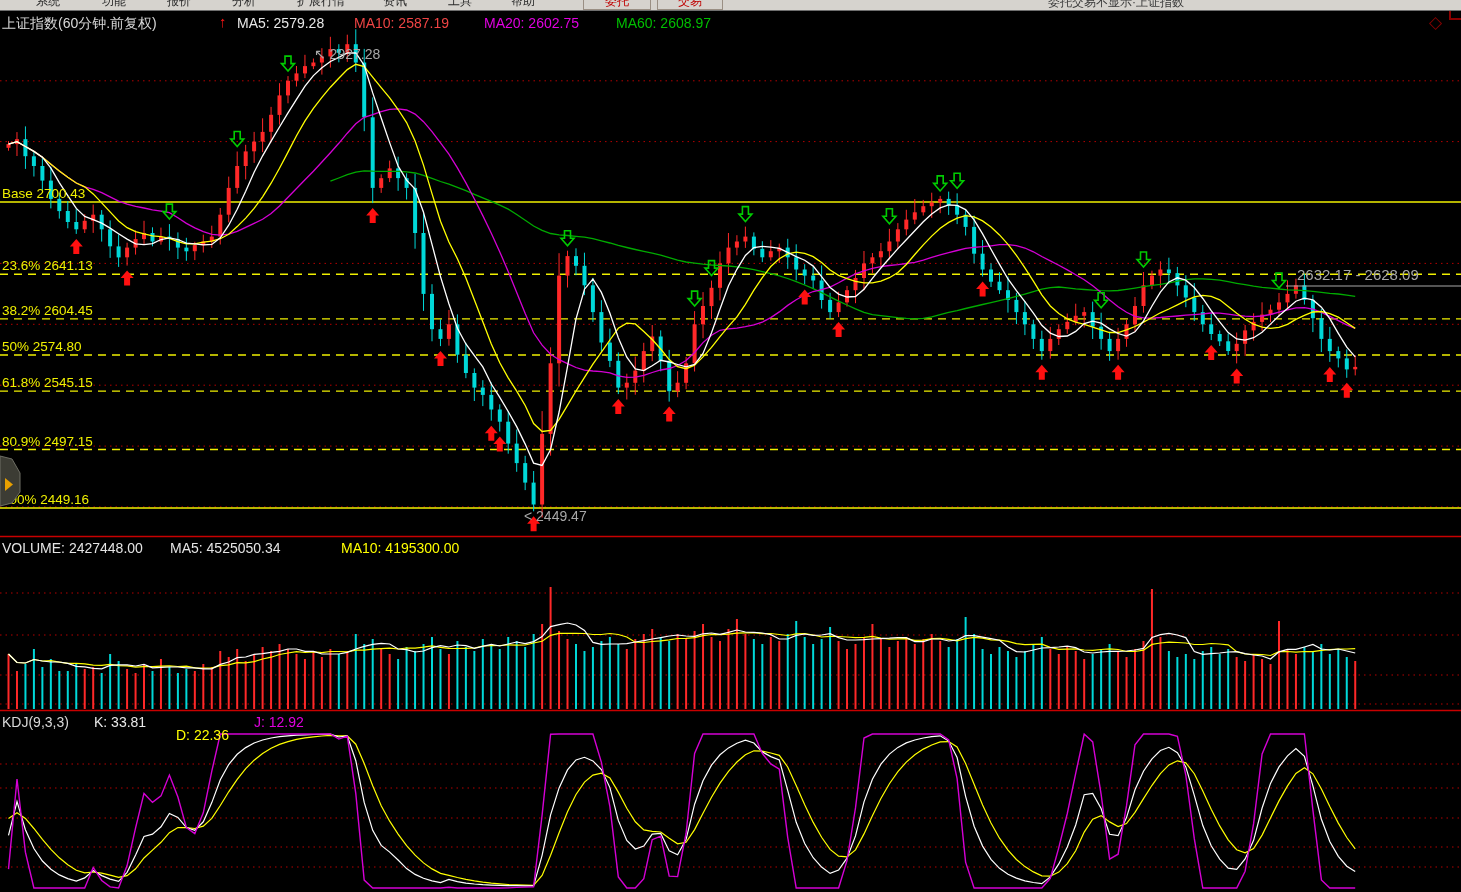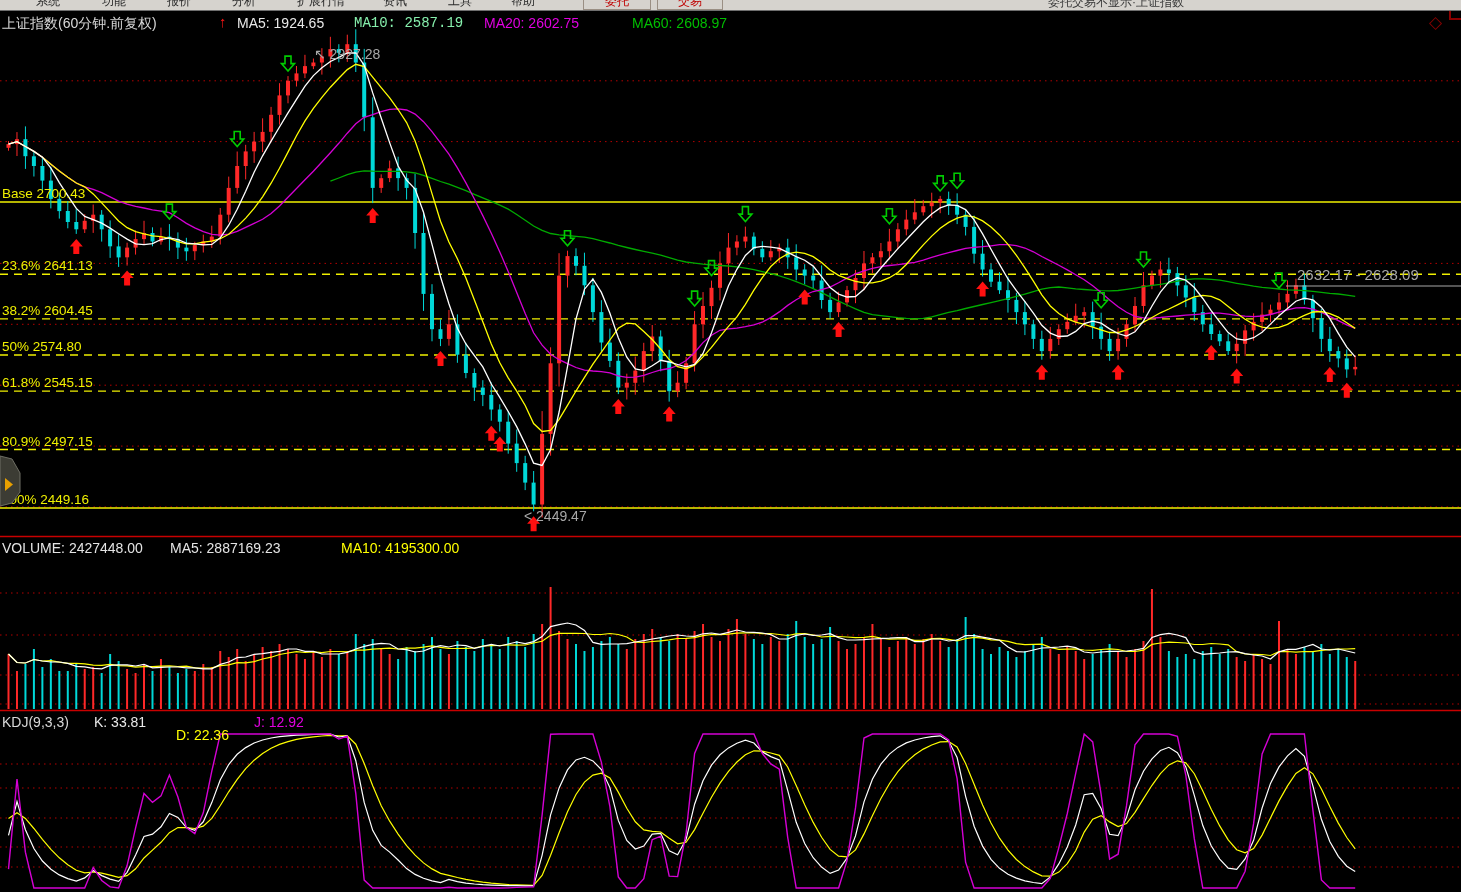--- a/index.html
+++ b/index.html
@@ -9,23 +9,23 @@
     background:#d6d3ce;border-bottom:1px solid #6e6e6e;overflow:hidden;z-index:5;}
   .menubar .mi{position:absolute;top:-7px;font-size:12px;color:#2a2a2a;white-space:nowrap;}
   .menubar .mr{position:absolute;top:-7px;font-size:12px;color:#c00000;white-space:nowrap;
     border:1px solid #9a8f84;background:#d6d3ce;padding:0 8px;height:15px;line-height:15px;}
   .menubar .rtx{position:absolute;top:-6px;font-size:12px;color:#3a3a3a;white-space:nowrap;}
   .titlebar{position:absolute;top:13px;left:0;width:1286px;height:20px;z-index:4;font-size:14px;padding-left:16px;}
   .titlebar span{position:absolute;top:2px;white-space:nowrap;}
   .t-instr{left:2px;color:#d8d8d8;max-width:214px;overflow:hidden;}
   .t-arrow{left:219px;color:#ff1414;font-weight:bold;top:0px!important;font-size:15px;}
   .t-ma5{left:237px;color:#e8e8e8;}
-  .t-ma10{left:354px;color:#86efac;font-family:Liberation Mono, monospace;}
+  .t-ma10{left:354px;color:#ef4444;}
   .t-ma20{left:484px;color:#e000e0;}
-  .t-ma60{left:632px;color:#00bE00;}
+  .t-ma60{left:616px;color:#00bE00;}
   .t-diamond{left:1429px;top:-1px!important;color:#8b0000;font-size:17px;}
   .t-square{position:absolute;left:1449px;top:3px;width:16px;height:13px;border:2px solid #8b0000;}
   .paneTitle{position:absolute;left:0;width:1461px;height:18px;z-index:4;font-size:14px;}
   .paneTitle span{position:absolute;white-space:nowrap;}
   .v-main{left:2px;color:#e4e4e4;}
   .v-ma5{left:170px;color:#e4e4e4;}
   .v-ma10{left:341px;color:#ffff00;}
   .k-par{left:2px;color:#d8d8d8;}
   .k-k{left:94px;color:#e8e8e8;}
   .k-d{left:176px;color:#ffff00;margin-top:13px;}
@@ -46,21 +46,21 @@
     <span class="mi" style="left: 383px;">资讯</span>
     <span class="mi" style="left: 448px;">工具</span>
     <span class="mi" style="left: 511px;">帮助</span>
     <span class="mr" style="left: 583px; width: 50px; text-align: center;">委托</span>
     <span class="mr" style="left: 657px; width: 48px; text-align: center;">交易</span>
   </div>
 
 <div class="titlebar">
   <span class="t-instr">上证指数(60分钟.前复权)</span>
   <span class="t-arrow">↑</span>
-  <span class="t-ma5">MA5: 1924.65</span>
+  <span class="t-ma5">MA5: 2579.28</span>
   <span class="t-ma10">MA10: 2587.19</span>
   <span class="t-ma20">MA20: 2602.75</span>
   <span class="t-ma60">MA60: 2608.97</span>
   <span class="t-diamond">◇</span>
 </div>
 <div class="t-square"></div>
 
 <svg id="cv" width="1461" height="892">
     <g>
       <line x1="0" x2="1461" y1="80.8" y2="80.8" stroke="#b40000" stroke-width="1" stroke-dasharray="1.5 4"></line>
@@ -657,21 +657,21 @@
     <g>
       <polyline points="8.5,835.3 17.0,801.6 25.4,829.7 33.9,848.5 42.4,861.0 50.9,869.3 59.3,874.9 67.8,878.6 76.3,881.1 84.7,877.9 93.2,870.5 101.7,875.6 110.1,879.1 118.6,881.4 127.1,872.3 135.6,855.1 144.0,836.5 152.5,834.2 161.0,826.8 169.4,813.5 177.9,817.4 186.4,827.6 194.8,830.2 203.3,821.8 211.8,802.6 220.3,779.8 228.7,764.5 237.2,754.3 245.7,747.6 254.1,743.0 262.6,740.0 271.1,738.0 279.5,736.7 288.0,735.8 296.5,735.2 305.0,734.8 313.4,734.5 321.9,734.4 330.4,734.2 338.8,737.0 347.3,736.0 355.8,760.7 364.2,802.4 372.7,830.3 381.2,845.4 389.7,852.1 398.1,860.0 406.6,868.6 415.1,874.4 423.5,878.3 432.0,880.9 440.5,882.6 448.9,879.4 457.4,881.6 465.9,883.1 474.4,884.0 482.8,884.7 491.3,885.1 499.8,885.4 508.2,885.6 516.7,885.7 525.2,885.8 533.6,885.9 542.1,855.3 550.6,814.9 559.1,787.9 567.5,769.9 576.0,759.9 584.5,757.3 592.9,760.9 601.4,769.6 609.9,787.6 618.3,820.4 626.8,840.4 635.3,849.0 643.8,846.1 652.2,834.1 660.7,833.4 669.2,850.9 677.6,854.7 686.1,839.3 694.6,804.2 703.0,780.8 711.5,765.2 720.0,754.8 728.5,747.9 736.9,743.2 745.4,740.2 753.9,743.0 762.3,751.9 770.8,756.6 779.3,759.9 787.7,790.4 796.2,822.3 804.7,843.5 813.2,857.7 821.6,867.1 830.1,873.4 838.6,870.0 847.0,858.1 855.5,835.9 864.0,801.9 872.4,779.3 880.9,764.2 889.4,754.1 897.9,747.4 906.3,742.9 914.8,740.0 923.3,738.0 931.7,736.7 940.2,735.8 948.7,741.1 957.1,757.5 965.6,796.3 974.1,826.2 982.6,846.1 991.0,859.4 999.5,868.3 1008.0,874.2 1016.4,878.1 1024.9,880.8 1033.4,882.5 1041.8,883.7 1050.3,876.9 1058.8,863.9 1067.3,847.0 1075.7,825.0 1084.2,794.7 1092.7,793.4 1101.1,808.5 1109.6,834.3 1118.1,835.7 1126.5,817.6 1135.0,789.8 1143.5,771.2 1152.0,758.8 1160.4,750.5 1168.9,747.3 1177.4,752.7 1185.8,766.9 1194.3,795.3 1202.8,825.6 1211.2,845.7 1219.7,859.1 1228.2,868.1 1236.7,869.3 1245.1,858.9 1253.6,840.3 1262.1,808.0 1270.5,783.4 1279.0,766.9 1287.5,755.9 1295.9,748.6 1304.4,756.4 1312.9,785.9 1321.4,819.3 1329.8,841.5 1338.3,856.3 1346.8,866.2 1355.2,871.4 " fill="none" stroke="#ffffff" stroke-width="1.2"></polyline>
     </g>
     <g>
       <polyline points="8.5,869.1 17.0,779.0 25.4,852.2 33.9,888.0 42.4,888.0 50.9,888.0 59.3,888.0 67.8,888.0 76.3,888.0 84.7,888.0 93.2,867.4 101.7,880.5 110.1,886.9 118.6,888.0 127.1,865.6 135.6,827.9 144.0,793.4 152.5,802.4 161.0,795.9 169.4,775.1 177.9,797.0 186.4,827.6 194.8,833.6 203.3,812.8 211.8,771.2 220.3,734.0 228.7,734.0 237.2,734.0 245.7,734.0 254.1,734.0 262.6,734.0 271.1,734.0 279.5,734.0 288.0,734.0 296.5,734.0 305.0,734.0 313.4,734.0 321.9,734.0 330.4,734.0 338.8,739.1 347.3,736.1 355.8,793.6 364.2,880.1 372.7,888.0 381.2,888.0 389.7,888.0 398.1,888.0 406.6,888.0 415.1,888.0 423.5,888.0 432.0,888.0 440.5,888.0 448.9,887.3 457.4,888.0 465.9,888.0 474.4,888.0 482.8,888.0 491.3,888.0 499.8,888.0 508.2,887.9 516.7,887.4 525.2,887.1 533.6,886.8 542.1,815.2 550.6,734.2 559.1,734.0 567.5,734.0 576.0,734.0 584.5,734.0 592.9,734.0 601.4,762.3 609.9,806.7 618.3,876.9 626.8,888.0 635.3,888.0 643.8,878.6 652.2,839.7 660.7,836.2 669.2,876.2 677.6,876.6 686.1,833.2 694.6,753.4 703.0,734.0 711.5,734.0 720.0,734.0 728.5,734.0 736.9,734.0 745.4,734.0 753.9,734.0 762.3,753.5 770.8,763.9 779.3,769.2 787.7,837.3 796.2,888.0 804.7,888.0 813.2,888.0 821.6,888.0 830.1,888.0 838.6,888.0 847.0,860.6 855.5,807.9 864.0,738.0 872.4,734.0 880.9,734.0 889.4,734.0 897.9,734.0 906.3,734.0 914.8,734.0 923.3,734.0 931.7,734.0 940.2,734.0 948.7,740.0 957.1,778.7 965.6,862.1 974.1,888.0 982.6,888.0 991.0,888.0 999.5,888.0 1008.0,888.0 1016.4,888.0 1024.9,888.0 1033.4,888.0 1041.8,888.0 1050.3,878.3 1058.8,847.6 1067.3,813.5 1075.7,773.4 1084.2,734.0 1092.7,741.9 1101.1,794.1 1109.6,859.2 1118.1,854.2 1126.5,805.9 1135.0,744.7 1143.5,734.0 1152.0,734.0 1160.4,734.0 1168.9,734.0 1177.4,736.4 1185.8,775.0 1194.3,838.7 1202.8,888.0 1211.2,888.0 1219.7,888.0 1228.2,888.0 1236.7,888.0 1245.1,871.2 1253.6,823.7 1262.1,753.9 1270.5,734.0 1279.0,734.0 1287.5,734.0 1295.9,734.0 1304.4,734.0 1312.9,810.1 1321.4,879.9 1329.8,888.0 1338.3,888.0 1346.8,888.0 1355.2,888.0 " fill="none" stroke="#d400d4" stroke-width="1.4"></polyline>
     </g>
   </svg>
 
 <div class="paneTitle" style="top:540px;">
   <span class="v-main">VOLUME: 2427448.00</span>
-  <span class="v-ma5">MA5: 2887169.23</span>
+  <span class="v-ma5">MA5: 4525050.34</span>
   <span class="v-ma10">MA10: 4195300.00</span>
 </div>
 
 <div class="paneTitle" style="top:714px;">
   <span class="k-par">KDJ(9,3,3)</span>
   <span class="k-k">K: 33.81</span>
   <span class="k-d">D: 22.36</span>
   <span class="k-j">J: 12.92</span>
 </div>
 

